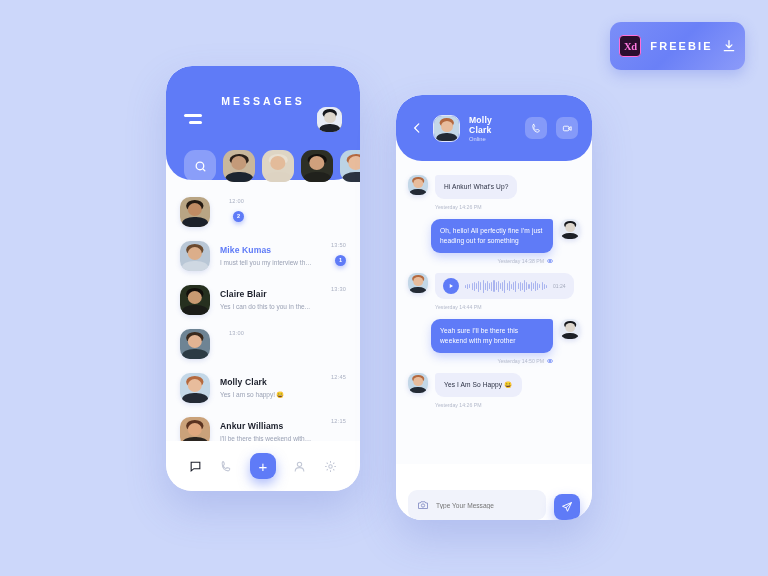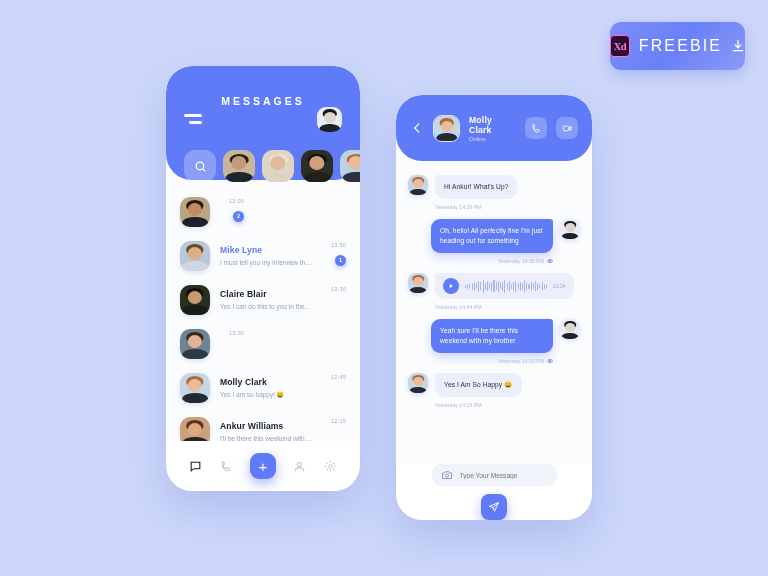--- a/index.html
+++ b/index.html
@@ -19,21 +19,21 @@
     box-shadow: 0 5px 14px rgba(90,110,230,.30);
   }
   .xd-logo {
     width: 22px; height: 22px; border-radius: 4px;
     background: #2b0f2e; border: 1.3px solid #ff6fd8;
     display: flex; align-items: center; justify-content: center;
     color: #ff7ae0; font-size: 10.5px; font-weight: bold;
     font-family: "Liberation Serif", serif; letter-spacing: -.5px;
   }
   .freebie-text {
-    color: #fff; font-size: 16px; font-weight: normal; letter-spacing: 2.1px;
+    color: #fff; font-size: 11px; font-weight: bold; letter-spacing: 2.1px;
   }
   .dl-icon { width: 14px; height: 14px; color: #fff; display:block; }
 
   
   .phone {
     position: absolute;
     background: #fbfcfe;
     border-radius: 26px;
     overflow: hidden;
     box-shadow: 0 18px 40px rgba(80,100,200,.22);
@@ -171,21 +171,21 @@
     display: flex; align-items: center; justify-content: center;
   }
   .play svg { width: 6px; height: 6px; color: #fff; }
   .wave { display: flex; align-items: center; gap: 1.1px; height: 13px; }
   .wave i { display: block; width: 1.1px; border-radius: 1px; background: #a9b4ef; }
   .voice-dur { font-size: 5px; color: #a5abbd; }
 
   .input-bar {
     position: absolute; bottom: 0; left: 0; right: 0; height: 56px;
     background: #fff; border-radius: 0 0 26px 26px;
-    display: flex; align-items: center; padding: 0 12px; gap: 8px; flex-direction: column;
+    display: flex; align-items: flex-end; padding: 0 12px; gap: 8px;
   }
   .input-wrap {
     flex: 1; height: 30px; background: #f1f3fb; border-radius: 9px;
     display: flex; align-items: center; gap: 7px; padding: 0 9px;
   }
   .cam-icon { width: 12px; height: 12px; color: #8e97c9; }
   .input-wrap input {
     border: none; background: transparent; outline: none; flex: 1;
     font-size: 6.6px; color: #9aa1b4; font-family: "Liberation Sans", sans-serif;
   }
@@ -291,21 +291,21 @@
     <div class="conv">
       <div class="conv-av">
           <div class="face">
             <div class="bg" style="background:#b9c7d6"></div>
             <div class="hair" style="background:#6b4a2f"></div>
             <div class="head" style="background:#dcae8a"></div>
             <div class="body" style="background:#cfd8e2"></div>
           </div>
         </div>
       <div class="conv-mid">
-        <div class="conv-name unread">Mike Lyne</div>
+        <div class="conv-name unread">Mike Kumas</div>
         <div class="conv-prev">I must tell you my interview this...</div>
       </div>
       <div class="conv-right">
         <span class="conv-time">13:50</span>
         <span class="badge">1</span>
       </div>
     </div>
 
     <div class="conv">
       <div class="conv-av">

